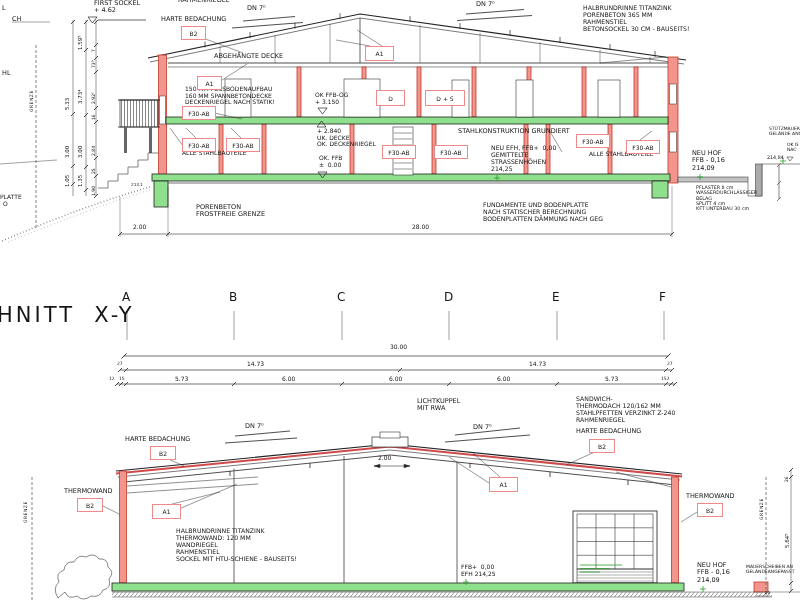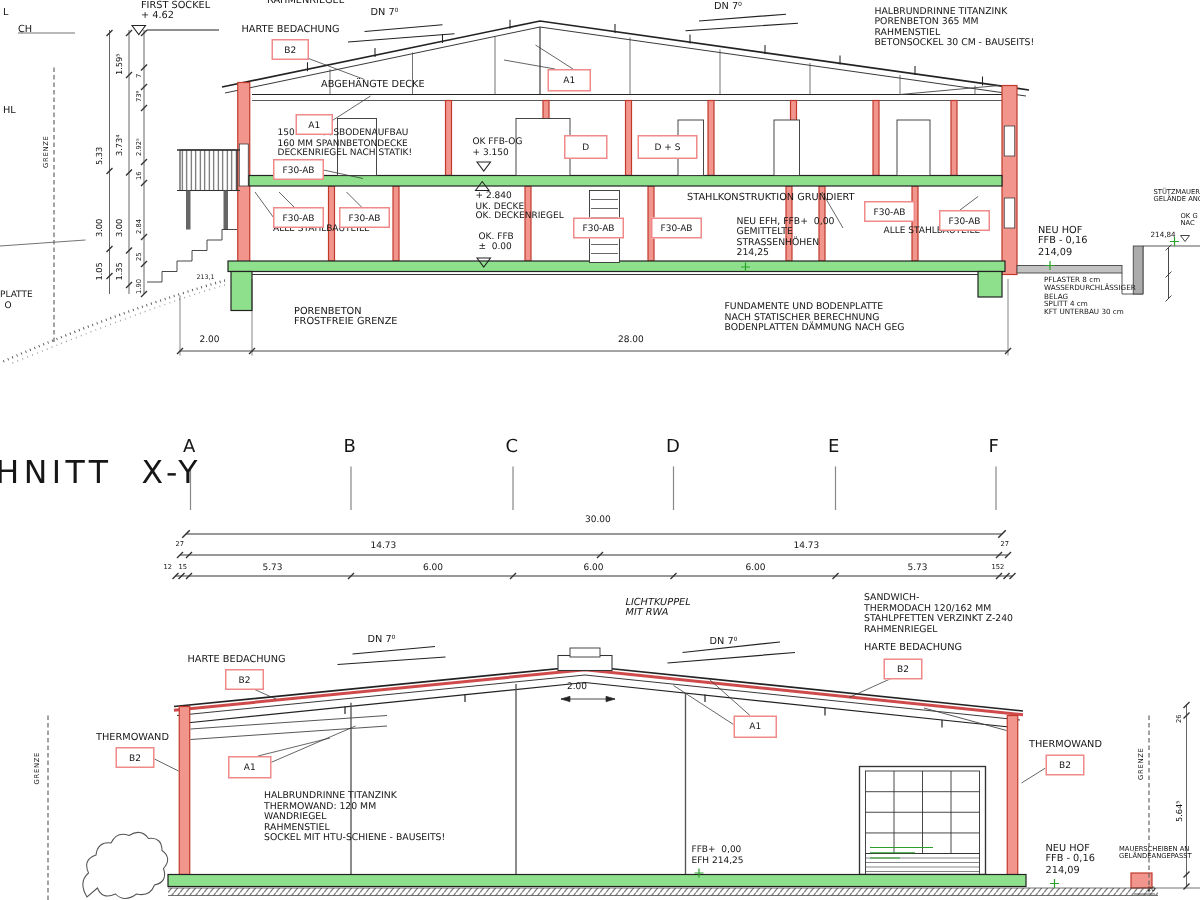--- a/index.html
+++ b/index.html
@@ -291,21 +291,21 @@
       <div class="lbl" style="left: 529px; top: 361px; font-size: 6px;">14.73</div>
       <div class="lbl" style="left: 667px; top: 361px; font-size: 4.5px;">27</div>
       <div class="lbl" style="left: 109px; top: 376px; font-size: 4.5px;">12</div>
       <div class="lbl" style="left: 119px; top: 376px; font-size: 4.5px;">15</div>
       <div class="lbl" style="left: 175px; top: 376px; font-size: 6px;">5.73</div>
       <div class="lbl" style="left: 282px; top: 376px; font-size: 6px;">6.00</div>
       <div class="lbl" style="left: 389px; top: 376px; font-size: 6px;">6.00</div>
       <div class="lbl" style="left: 497px; top: 376px; font-size: 6px;">6.00</div>
       <div class="lbl" style="left: 605px; top: 376px; font-size: 6px;">5.73</div>
       <div class="lbl" style="left: 661px; top: 376px; font-size: 4.5px;">152</div>
-      <div class="lbl" style="left: 417px; top: 398px; font-size: 6.5px; font-style: italic;"><div>LICHTKUPPEL</div><div>MIT RWA</div></div>
+      <div class="lbl" style="left: 417px; top: 398px; font-size: 6.5px;"><div>LICHTKUPPEL</div><div>MIT RWA</div></div>
       <div class="lbl" style="left: 576px; top: 396px; font-size: 6.2px;"><div>SANDWICH-</div><div>THERMODACH 120/162 MM</div><div>STAHLPFETTEN VERZINKT Z-240</div><div>RAHMENRIEGEL</div></div>
       <div class="lbl" style="left: 576px; top: 428px; font-size: 6.5px;">HARTE BEDACHUNG</div>
       <div class="lbl" style="left: 245px; top: 423px; font-size: 6.5px;">DN 7⁰</div>
       <div class="lbl" style="left: 473px; top: 424px; font-size: 6.5px;">DN 7⁰</div>
       <div class="lbl" style="left: 125px; top: 436px; font-size: 6.5px;">HARTE BEDACHUNG</div>
       <div class="lbl" style="left: 64px; top: 488px; font-size: 6.5px;">THERMOWAND</div>
       <div class="lbl" style="left: 378px; top: 455px; font-size: 6px;">2.00</div>
       <div class="lbl" style="left: 176px; top: 528px; font-size: 6.2px;"><div>HALBRUNDRINNE TITANZINK</div><div>THERMOWAND: 120 MM</div><div>WANDRIEGEL</div><div>RAHMENSTIEL</div><div>SOCKEL MIT HTU-SCHIENE - BAUSEITS!</div></div>
       <div class="lbl" style="left: 461px; top: 564px; font-size: 6px;"><div>FFB+  0,00</div><div>EFH 214,25</div></div>
       <div class="lbl" style="left: 686px; top: 493px; font-size: 6.5px;">THERMOWAND</div>

